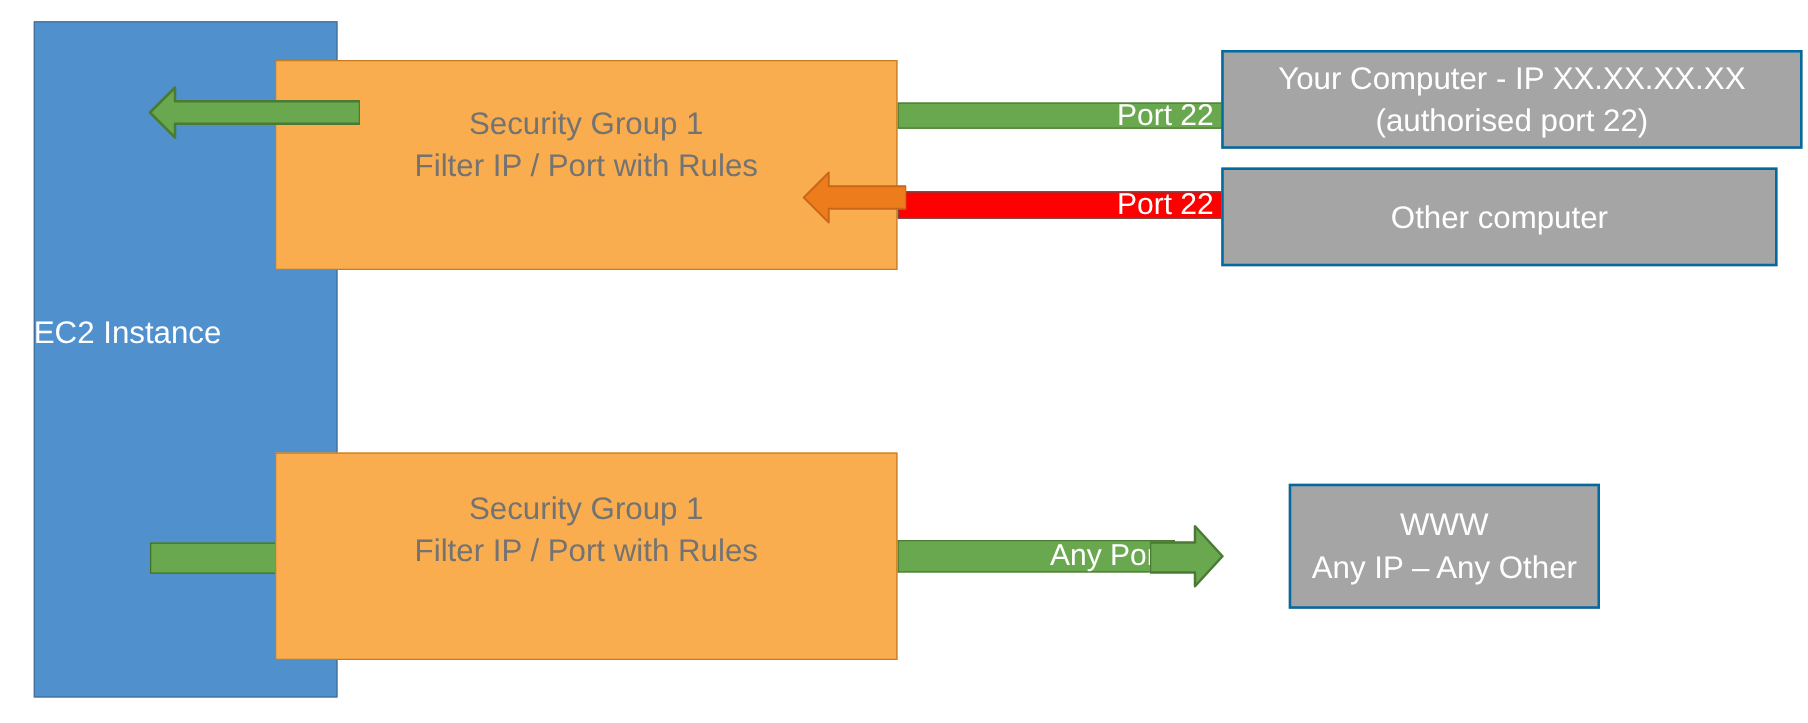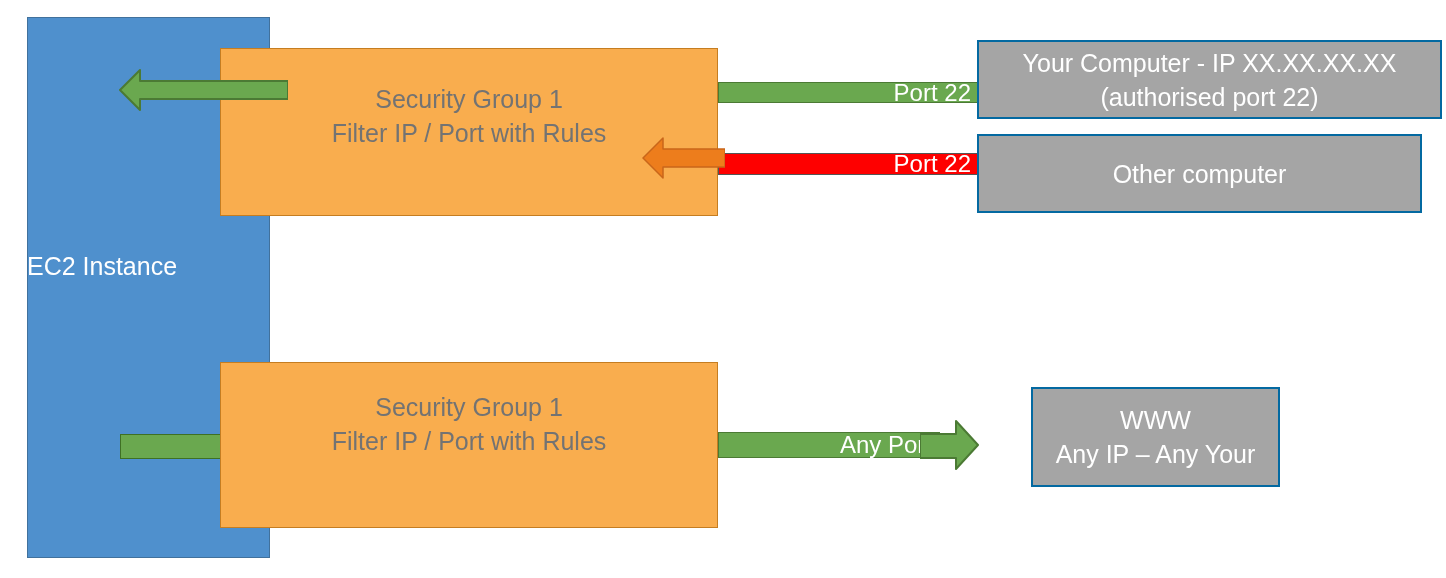--- a/index.html
+++ b/index.html
@@ -204,16 +204,16 @@
     <div>Your Computer - IP XX.XX.XX.XX</div>
     <div>(authorised port 22)</div>
   </div>
 
   <div class="abs grey-box grey-other-computer">
     <div>Other computer</div>
   </div>
 
   <div class="abs grey-box grey-www">
     <div>WWW</div>
-    <div>Any IP – Any Your</div>
+    <div>Any IP – Any Other</div>
   </div>
 
 </div>
 
 </body></html>

